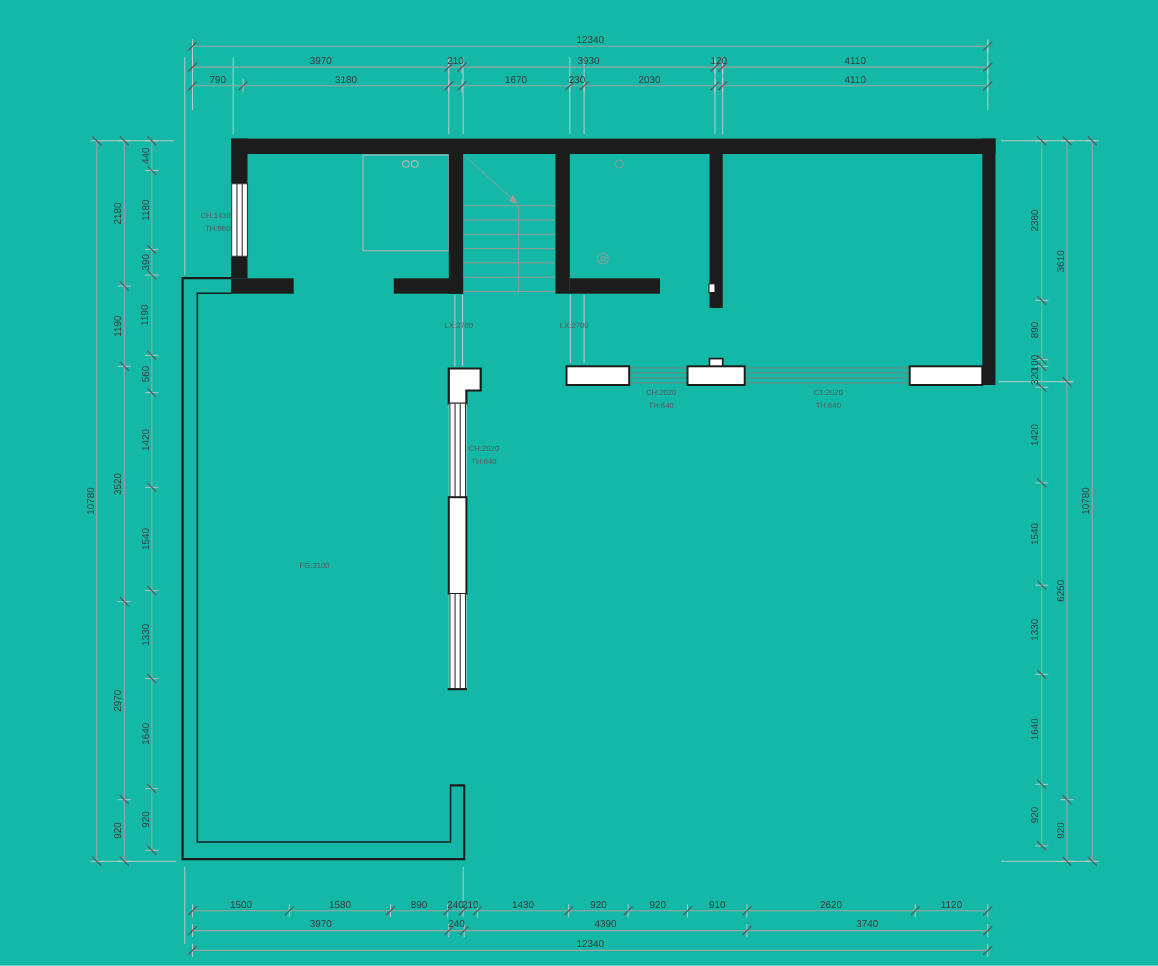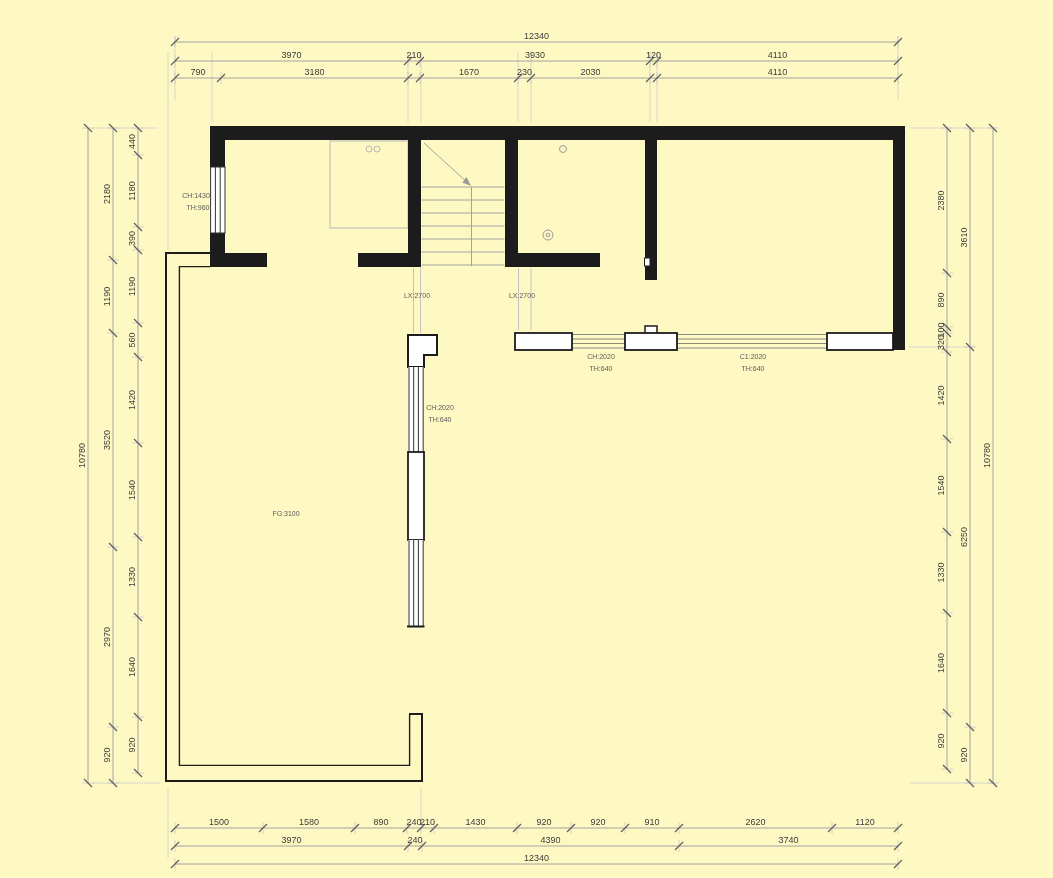--- a/index.html
+++ b/index.html
@@ -1,16 +1,16 @@
 <!DOCTYPE html>
 <html><head>
 <meta charset="utf-8">
 <style>
   html,body{margin:0;padding:0;background:#ffffff;}
-  #stage{position:relative;width:1053px;height:878px;background:#fef9c3;overflow:hidden;
+  #stage{position:relative;width:1053px;height:878px;background:#14b8a6;overflow:hidden;
          font-family:"Liberation Sans", sans-serif;text-align:right;}
   svg text{font-family:"Liberation Sans", sans-serif;}
 </style>
 </head>
 <body>
 
 <div id="stage">
 <svg id="plan" width="1053" height="878" viewBox="0 0 1053 878">
 
   <g stroke="#cfcfcf" stroke-width="0.8">

